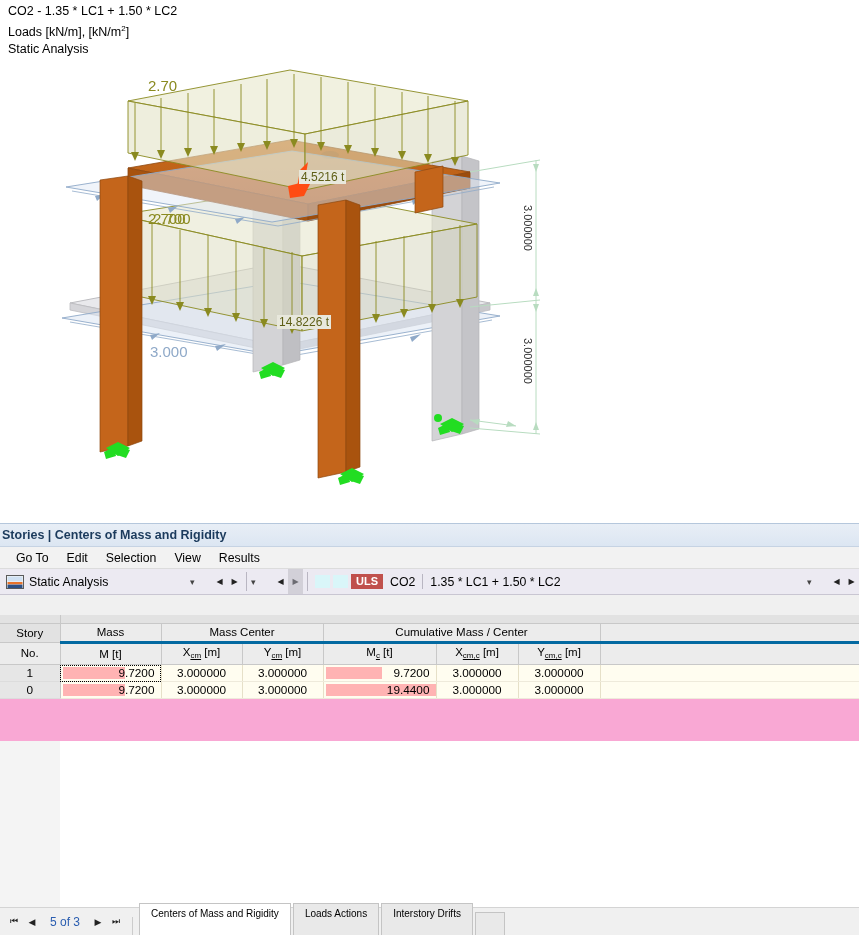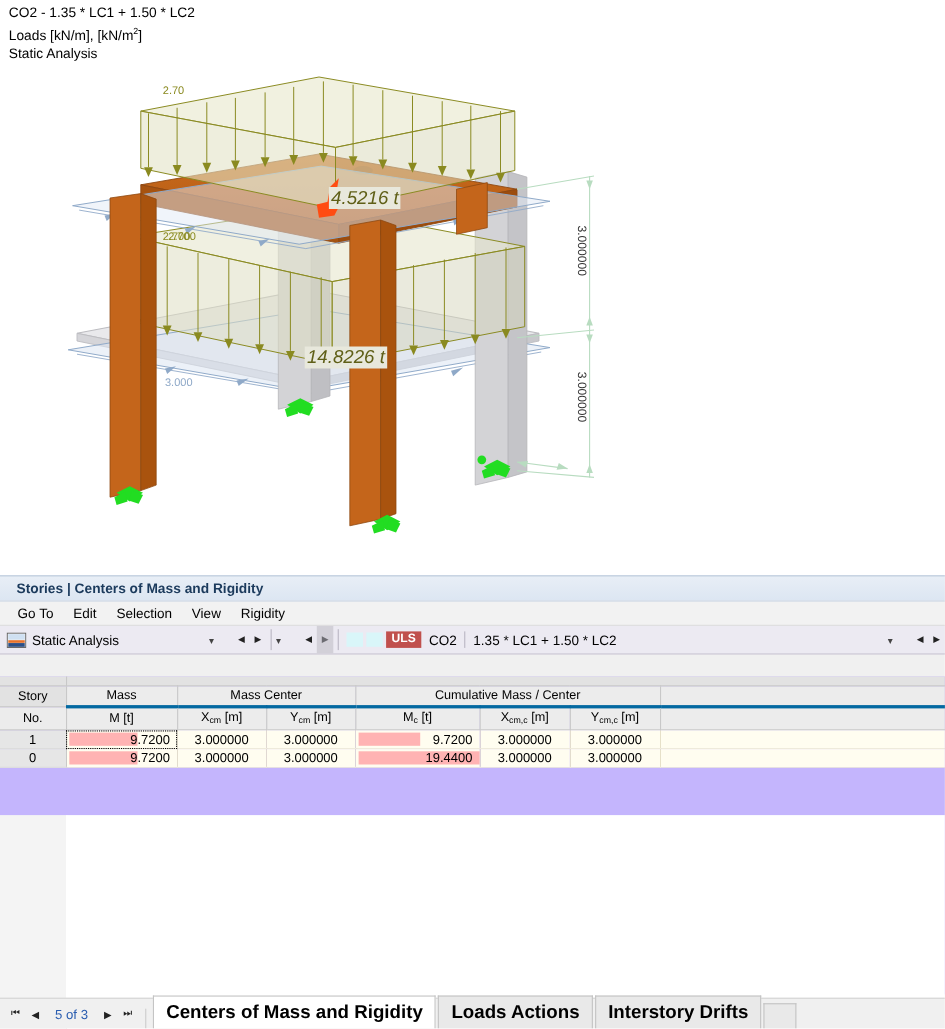--- a/index.html
+++ b/index.html
@@ -11,34 +11,34 @@
   #app{position:relative;width:859px;height:935px;}
 
   
   #viewport{position:absolute;left:0;top:0;width:806px;height:523px;background:#ffffff;overflow:hidden;}
   #legend{position:absolute;left:8px;top:3px;font-size:12.5px;color:#000;line-height:17px;}
   #legend div{white-space:nowrap;}
   #legend sup{font-size:8px;vertical-align:super;}
 
   #model{position:absolute;left:0;top:0;width:859px;height:523px;}
 
-  .lbl{position:absolute;font-size:10px;white-space:nowrap;}
+  .lbl{position:absolute;font-size:15px;white-space:nowrap;}
   .lbl-olive{color:#8a8a20;}
   .lbl-blue{color:#8fa9c8;}
-  .lbl-force{color:#5f5f17;background:#e8e8dc;padding:0 2px;font-size:17px;font-style:italic;}
+  .lbl-force{color:#5f5f17;background:#e8e8dc;padding:0 2px;font-size:12px;}
   .lbl-vert{position:absolute;font-size:11px;color:#333;
             writing-mode:vertical-rl;text-orientation:mixed;letter-spacing:0px;}
 
   
   #panel{position:absolute;left:0;top:523px;width:859px;height:412px;background:#f0f0f0;}
 
   #titlebar{height:22px;background:linear-gradient(#e8eef6,#dce6f2);
             border-top:1px solid #b5c7dc;border-bottom:1px solid #c6d3e3;
             display:flex;align-items:center;}
-  #titlebar .ttl{font-size:12.5px;font-weight:bold;color:#1b3a5c;padding-left:15px;}
+  #titlebar .ttl{font-size:12.5px;font-weight:bold;color:#1b3a5c;padding-left:2px;}
 
   #menubar{height:21px;background:#f2f2f2;border-bottom:1px solid #dcdcdc;
            display:flex;align-items:center;padding-left:7px;gap:0px;}
   #menubar .mi{font-size:12.3px;color:#000;padding:1px 9px;cursor:default;}
 
   #toolbar{height:25px;background:#eceaf2;border-bottom:1px solid #c9c6d2;
            display:flex;align-items:stretch;}
   .combo{display:flex;align-items:center;height:100%;}
   .combo .cicon{width:18px;height:14px;margin:0 5px 0 6px;position:relative;flex:none;}
   .combo .ctext{font-size:12.3px;color:#000;white-space:nowrap;}
@@ -48,32 +48,32 @@
   .sep{width:1px;background:#b9b6c2;margin:3px 4px;}
 
   .uls-wrap{display:flex;align-items:center;gap:0;padding-left:3px;}
   .swatch{width:15px;height:13px;background:#d9f6f9;margin-right:3px;}
   .uls{background:#c0504d;color:#fff;font-size:11px;font-weight:bold;
        padding:1px 5px 2px 5px;line-height:12px;}
   .co2{font-size:12.3px;color:#000;margin-left:7px;}
   .vsep{width:1px;height:15px;background:#b9b6c2;margin:0 7px;}
 
   
-  #grid{position:absolute;left:0;top:92px;width:859px;height:289px;background:#c4b5fd;}
+  #grid{position:absolute;left:0;top:92px;width:859px;height:289px;background:#f9a8d4;}
   table.gt{border-collapse:collapse;table-layout:fixed;width:859px;}
   table.gt th,table.gt td{padding:0;margin:0;}
 
   .hcell{background:#ececec;border-right:1px solid #c8c8c8;border-bottom:1px solid #c8c8c8;
          font-size:11.5px;color:#000;font-weight:normal;text-align:center;height:17px;
          line-height:17px;}
   .hcell.grp{border-bottom:3px solid #0369a1;}
   .hcell.blank{background:#ececec;border-right:1px solid #c8c8c8;}
   .hcell.topstrip{height:8px;line-height:8px;background:#e2e2e2;border-bottom:1px solid #c8c8c8;}
   .hcell.tl{background:#e2e2e2;}
-  .hsub sub{font-size:8px;vertical-align:-2px;}
+  .hsub sub{font-size:8px;vertical-align:-2px;text-decoration:underline;}
 
   td.rowhdr{background:#e6e6e6;border-right:1px solid #c8c8c8;border-bottom:1px solid #dcdcdc;
             text-align:center;font-size:11.8px;color:#000;height:16px;}
   td.dcell{background:#fffdf0;border-right:1px solid #e6e0c8;border-bottom:1px solid #eeeadb;
            text-align:center;font-size:11.8px;color:#000;height:16px;position:relative;}
   td.dcell.bar{text-align:right;padding-right:6px;padding-left:46px;}
   td.dcell.empty{background:#fffdf0;border-right:none;}
   .barfill{position:absolute;left:2px;top:2px;bottom:2px;background:#ffb3b3;}
   .barval{position:relative;z-index:2;}
   td.dcell.sel{outline:1px dotted #000;outline-offset:-1px;}
@@ -84,22 +84,22 @@
 
   
   #statusbar{position:absolute;left:0;bottom:0;width:859px;height:27px;background:#f0f0f0;
              border-top:1px solid #d4d4d4;display:flex;align-items:flex-end;}
   .pager{display:flex;align-items:center;height:27px;padding:0 6px;gap:2px;}
   .pgbtn{width:16px;height:20px;display:flex;align-items:center;justify-content:center;
          font-size:9px;color:#222;}
   .pgtxt{font-size:12px;color:#2a5db0;padding:0 8px;}
   .vsep2{width:1px;height:18px;background:#cccccc;margin:0 2px;}
   .tabs{display:flex;align-items:flex-end;height:27px;gap:2px;padding-left:4px;}
-  .tab{font-size:17px;color:#000;padding:4px 11px 5px 11px;border:1px solid #c4c4c4;
-       border-bottom:none;background:#e9e9e9;font-weight:bold;}
+  .tab{font-size:10px;color:#000;padding:4px 11px 16px 11px;border:1px solid #c4c4c4;
+       border-bottom:none;background:#e9e9e9;}
   .tab.active{background:#ffffff;border-color:#c4c4c4;color:#000;}
   .tabend{width:28px;height:22px;border:1px solid #c4c4c4;border-bottom:none;background:#e9e9e9;}
 </style>
 </head>
 <body>
 
 <div id="app">
 
   <div id="viewport">
 
@@ -291,21 +291,21 @@
 
     <div id="titlebar">
       <span class="ttl">Stories | Centers of Mass and Rigidity</span>
     </div>
 
     <div id="menubar">
       <span class="mi">Go To</span>
       <span class="mi">Edit</span>
       <span class="mi">Selection</span>
       <span class="mi">View</span>
-      <span class="mi">Rigidity</span>
+      <span class="mi">Results</span>
     </div>
 
     <div id="toolbar">
 
       <div class="combo" style="width:190px;">
         <span class="cicon">
           <svg viewBox="0 0 18 14" width="18" height="14">
             <rect x="0.5" y="0.5" width="17" height="13" fill="#f6f6f6" stroke="#5a5a5a"></rect>
             <rect x="1.5" y="1.5" width="15" height="5" fill="#cfe0f2"></rect>
             <rect x="1.5" y="7" width="15" height="2.4" fill="#e8722a"></rect>

